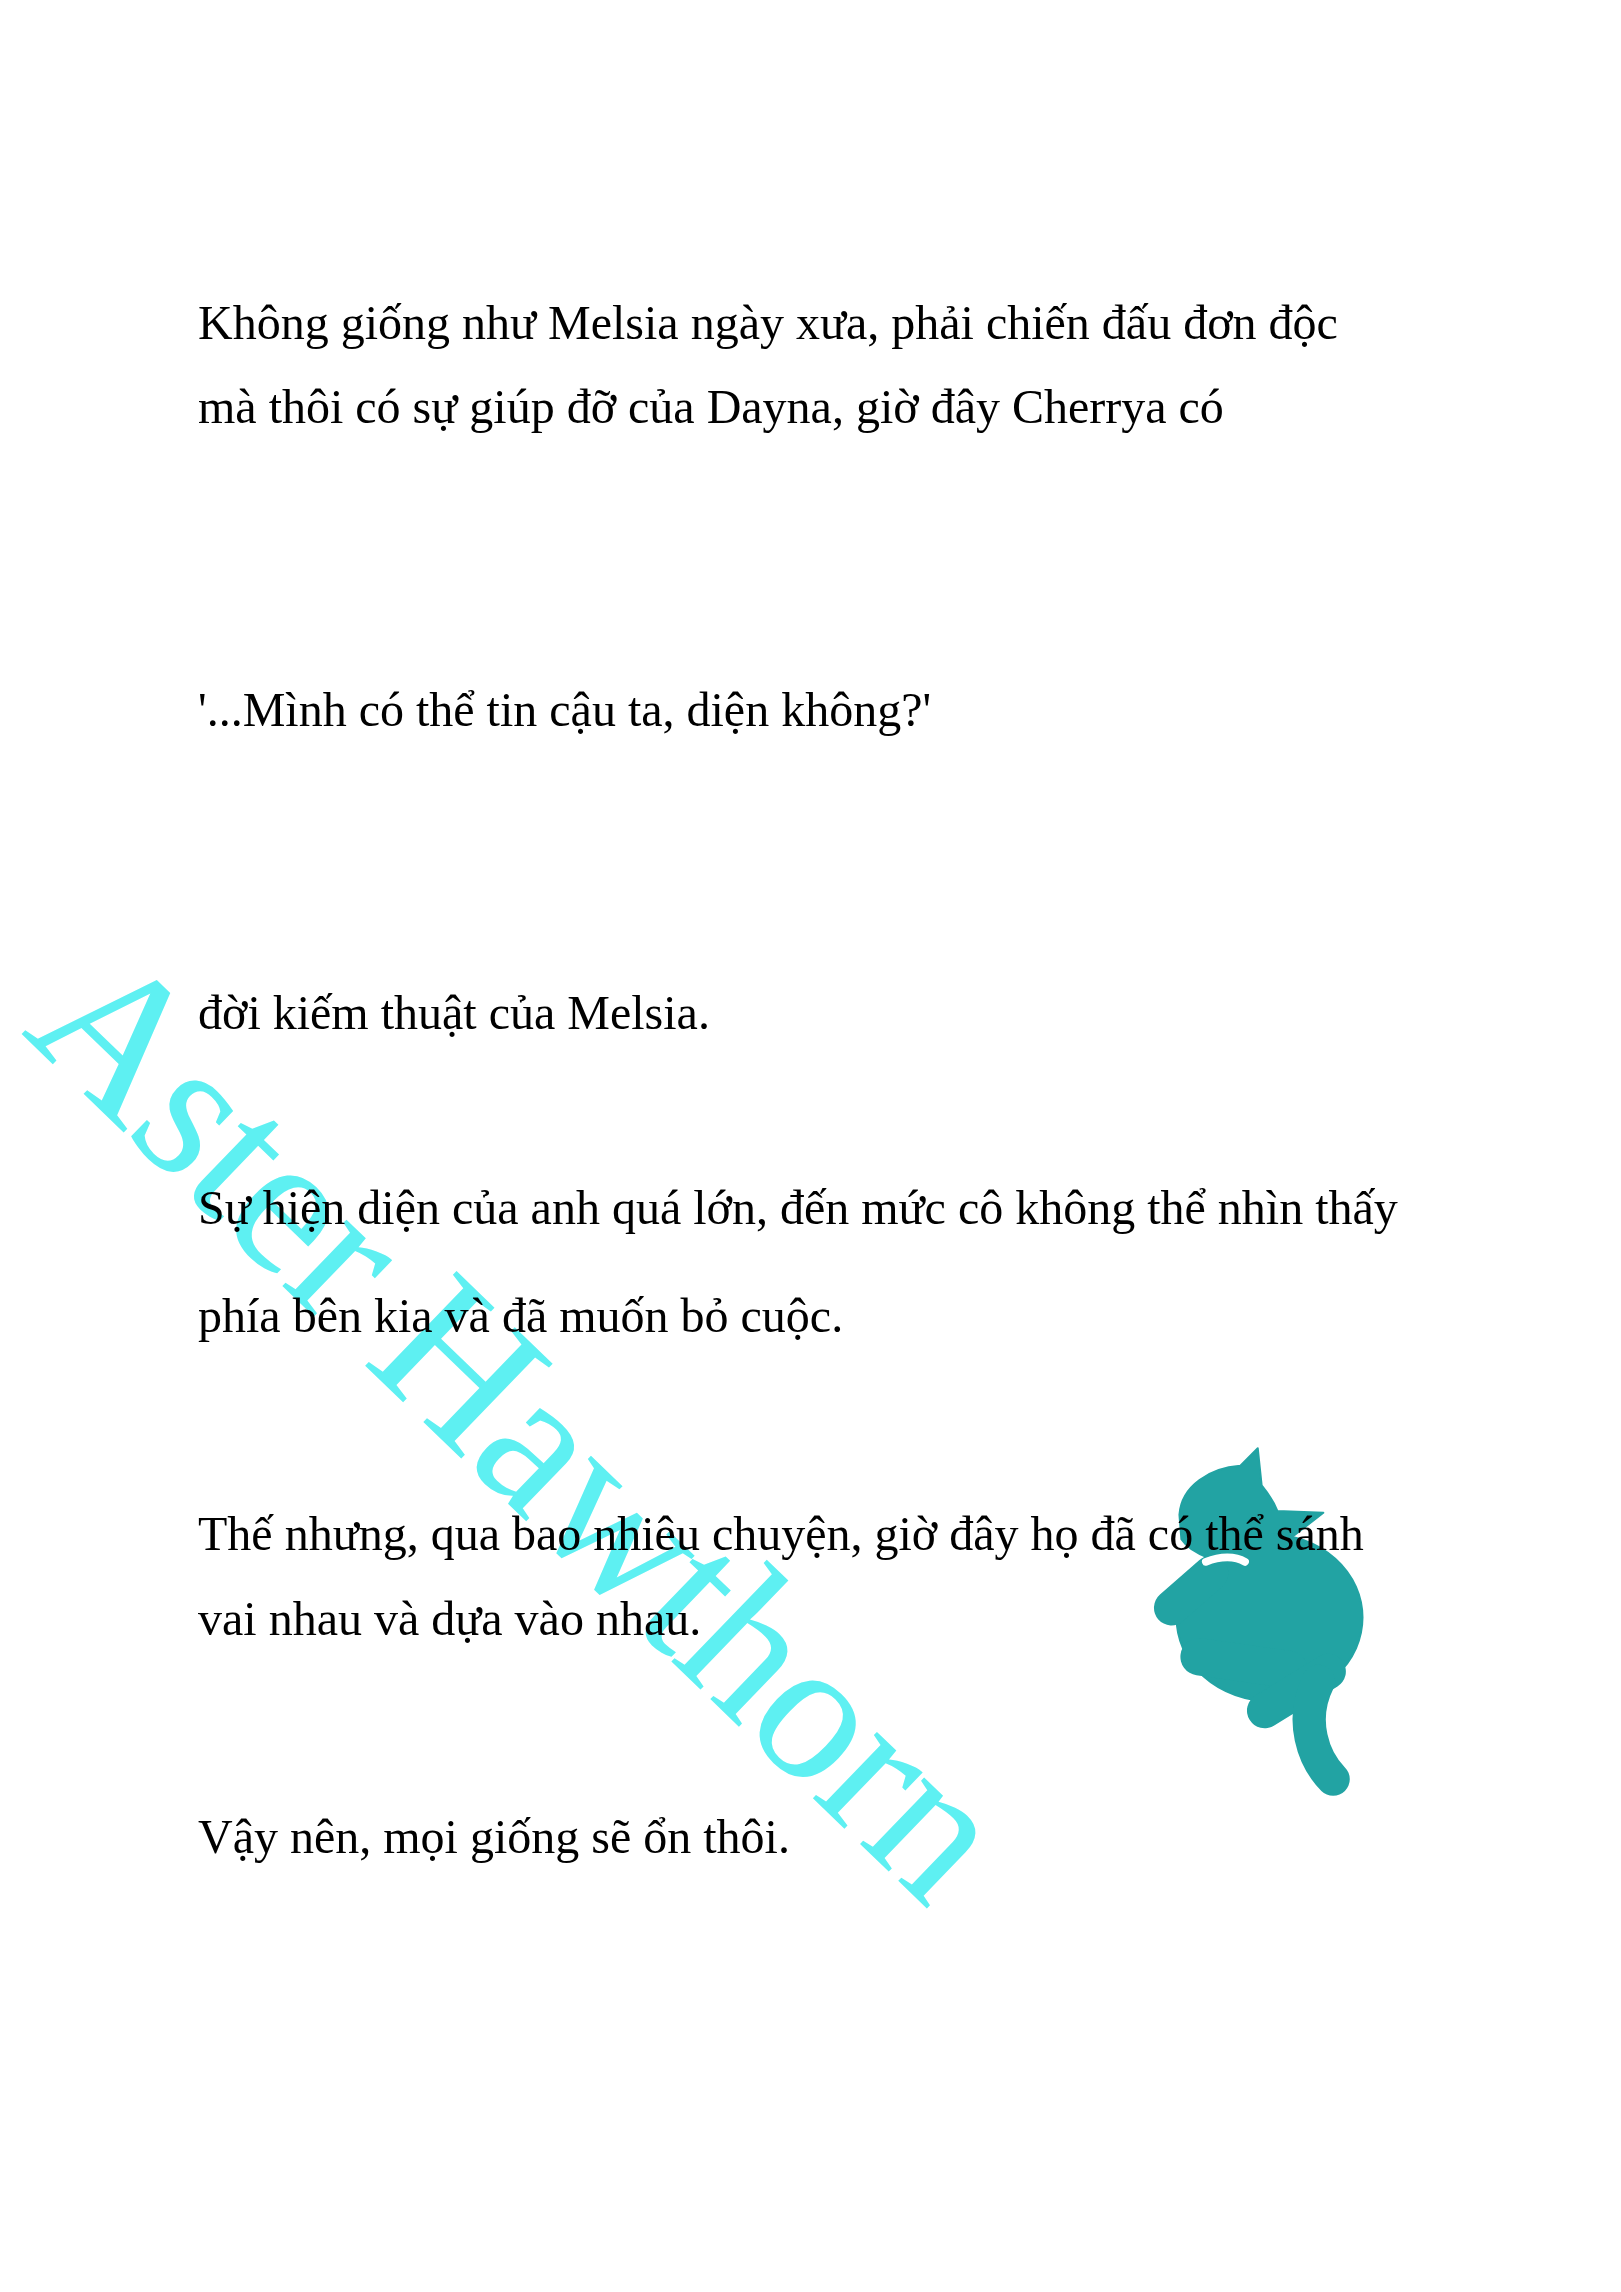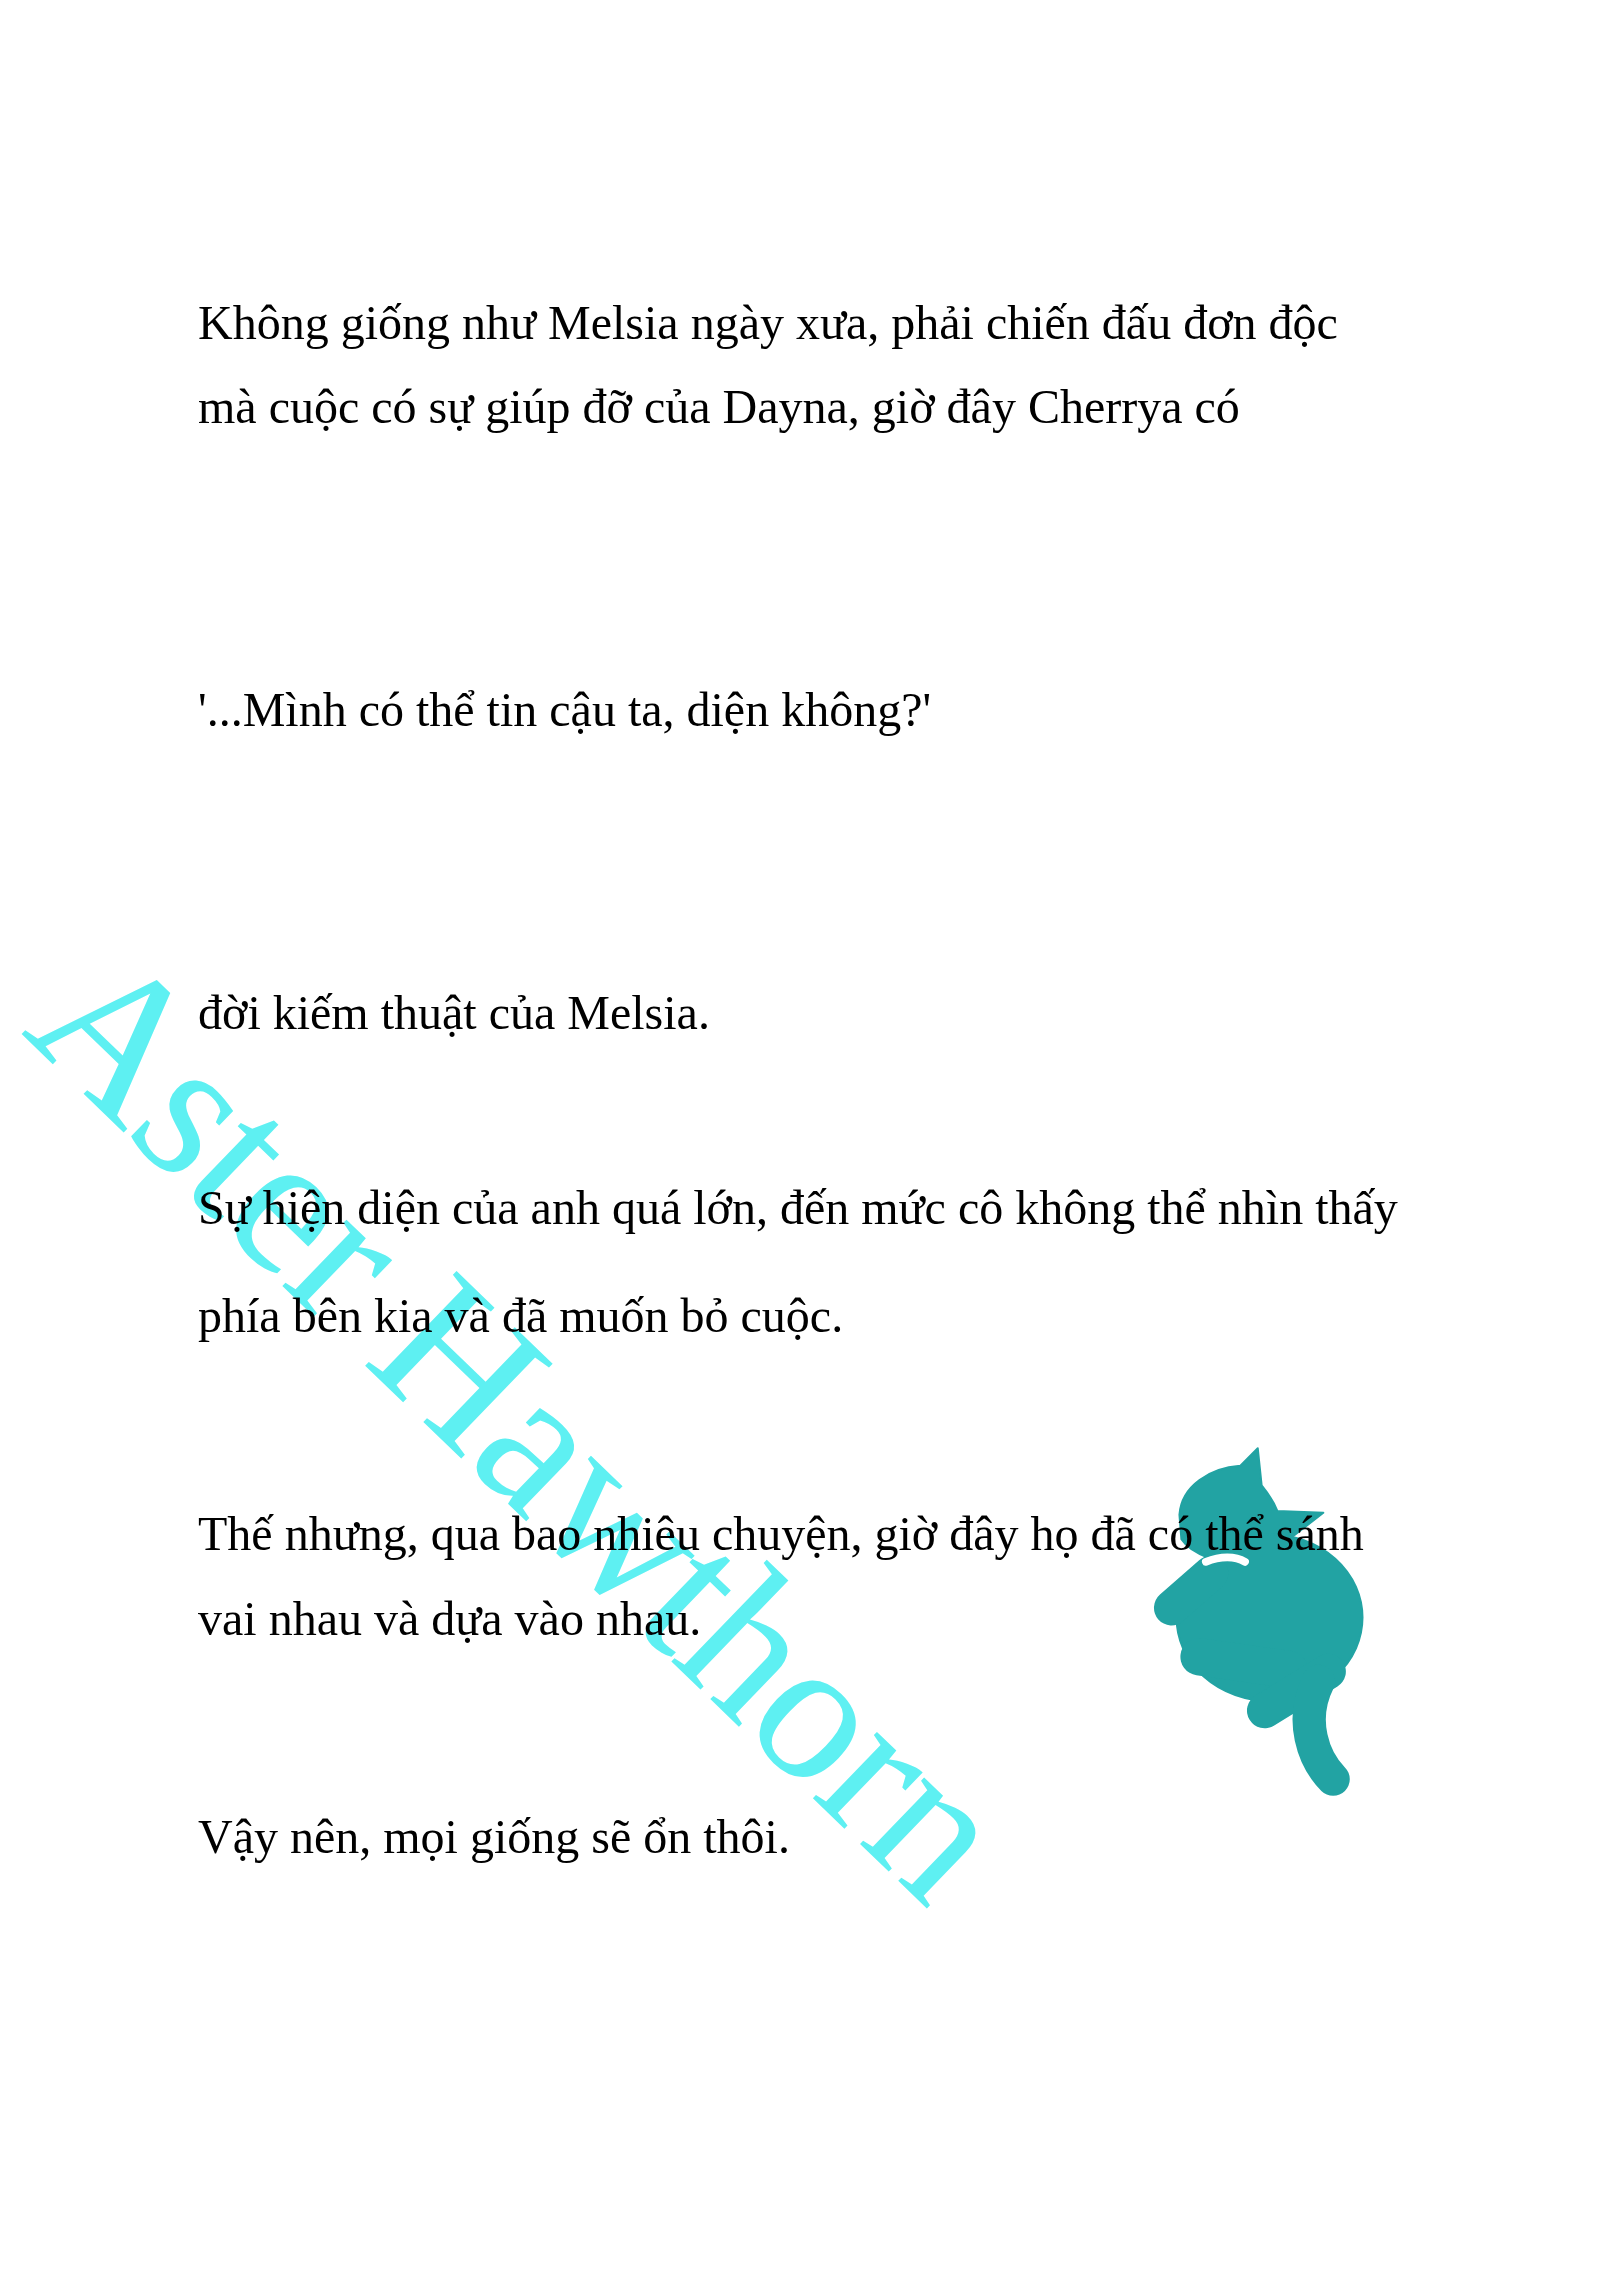--- a/index.html
+++ b/index.html
@@ -37,21 +37,21 @@
       height: 353px;
       z-index: 1;
     }
   </style>
 </head>
 <body>
 
 <div class="page">
 
   <div class="line" style="top:299px">Không giống như Melsia ngày xưa, phải chiến đấu đơn độc</div>
-  <div class="line" style="top:383px">mà cuộc có sự giúp đỡ của Dayna, giờ đây Cherrya có</div>
+  <div class="line" style="top:383px">mà thôi có sự giúp đỡ của Dayna, giờ đây Cherrya có</div>
 
   <div class="line" style="top:686px">'...Mình có thể tin cậu ta, diện không?'</div>
 
   <div class="line" style="top:989px">đời kiếm thuật của Melsia.</div>
 
   <div class="line" style="top:1184px">Sự hiện diện của anh quá lớn, đến mức cô không thể nhìn thấy</div>
   <div class="line" style="top:1510px">Thế nhưng, qua bao nhiêu chuyện, giờ đây họ đã có thể sánh</div>
 
   <div class="line" style="top:1292px">phía bên kia và đã muốn bỏ cuộc.</div>
   <div class="line" style="top:1595px">vai nhau và dựa vào nhau.</div>

